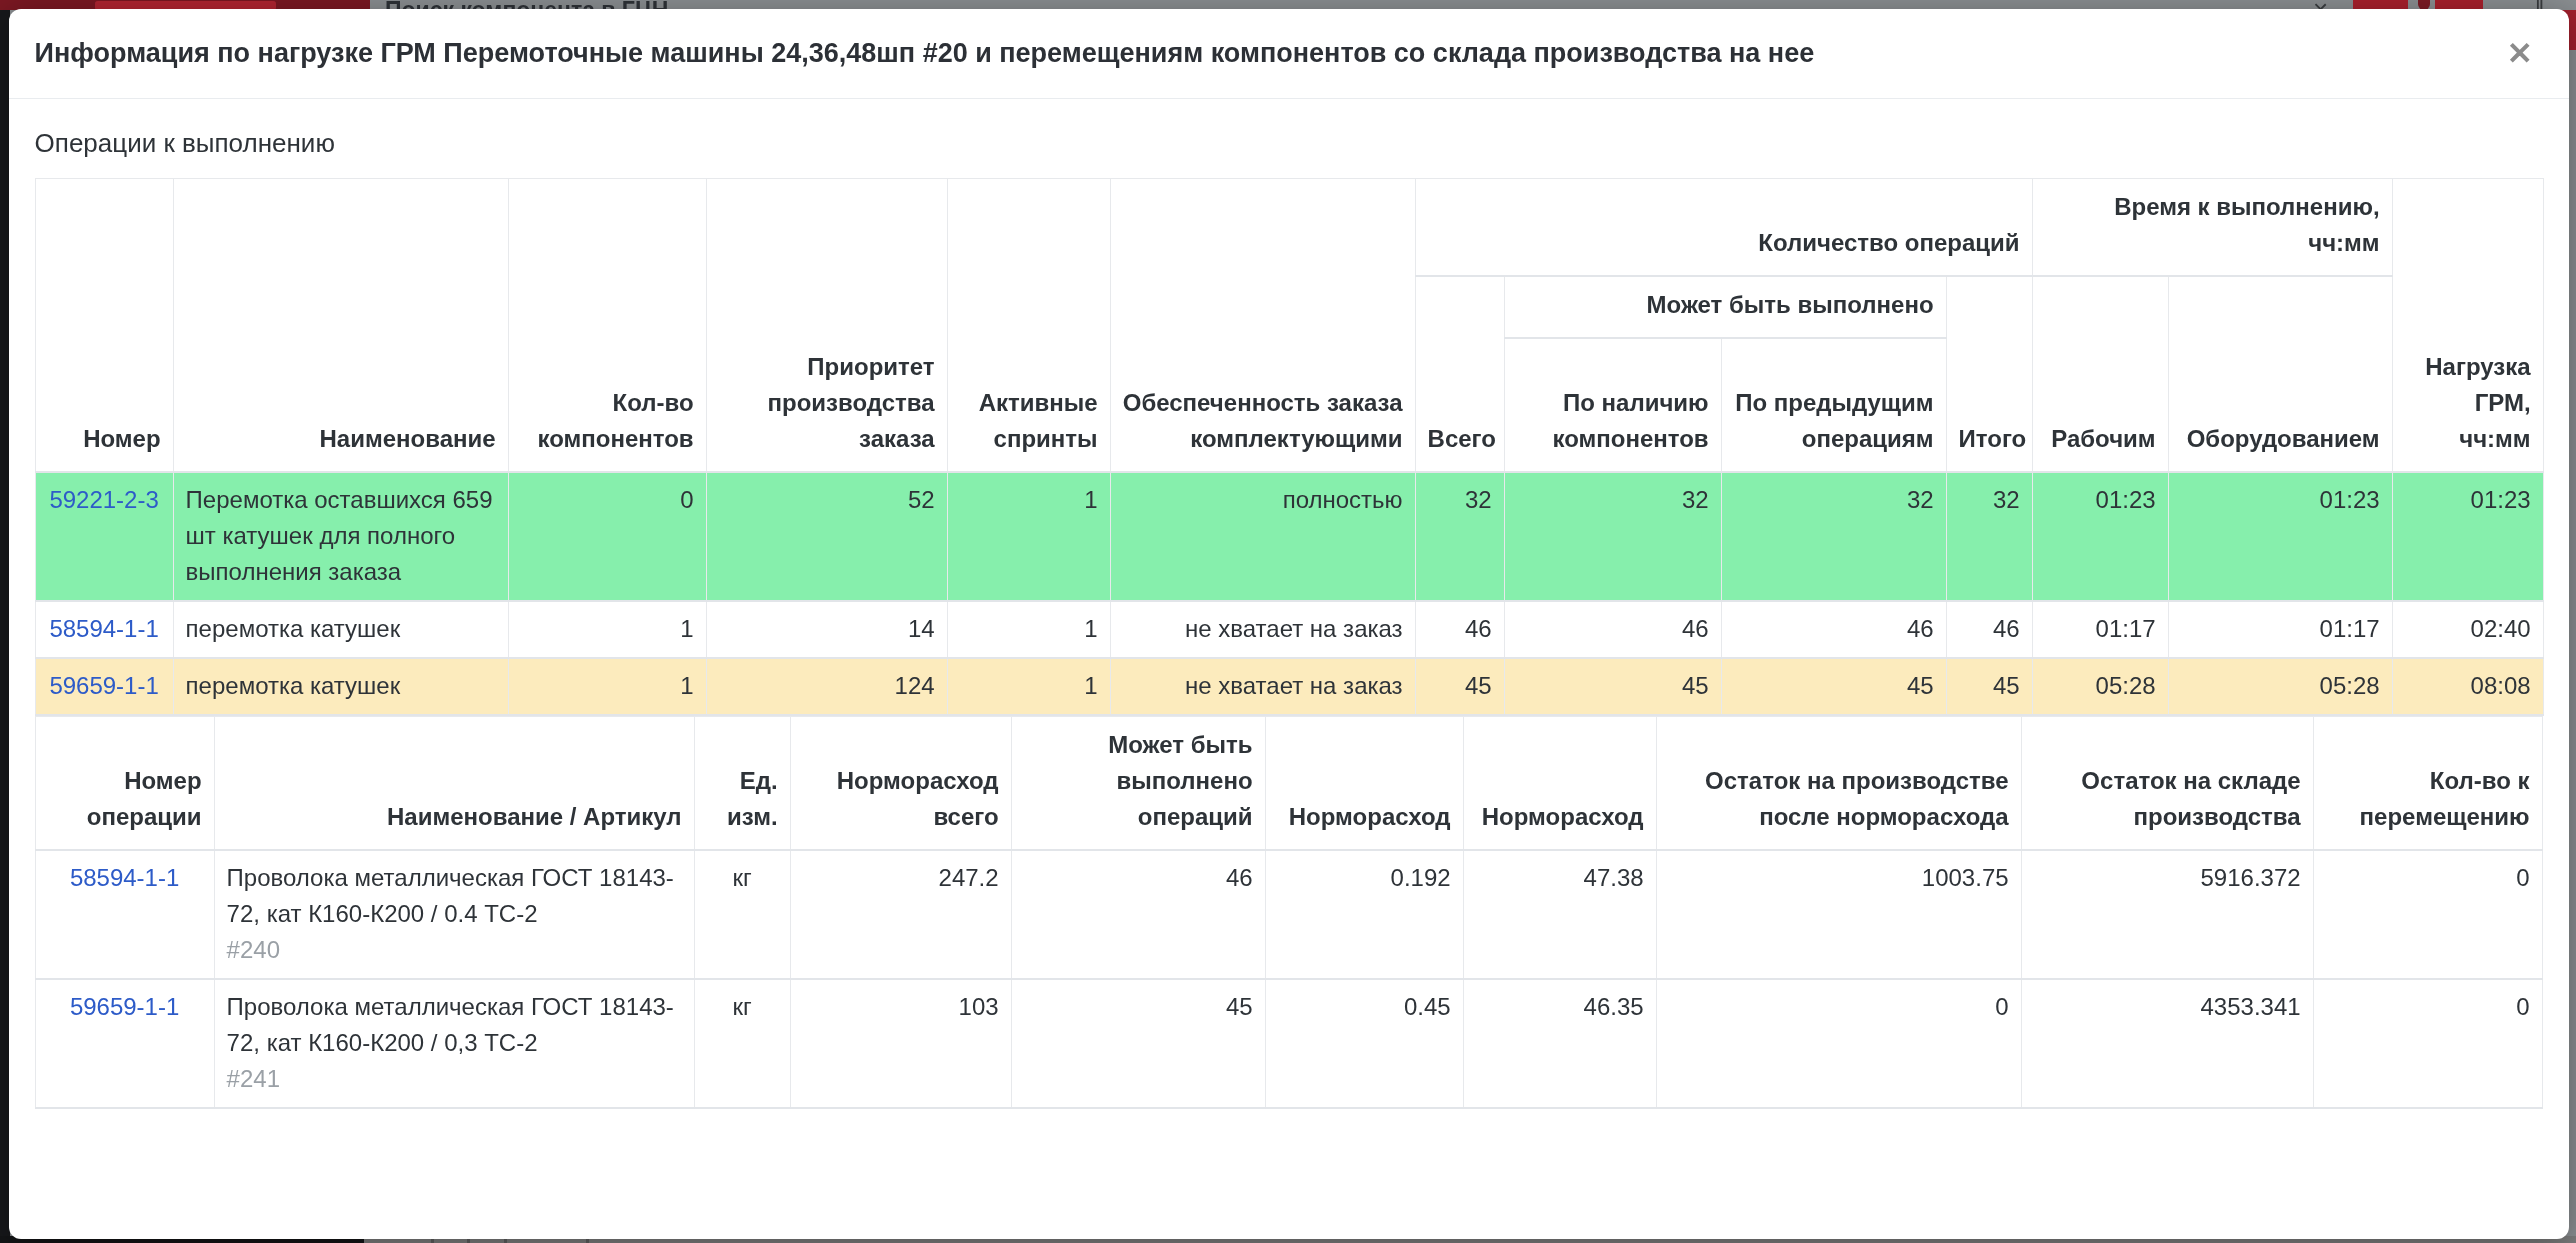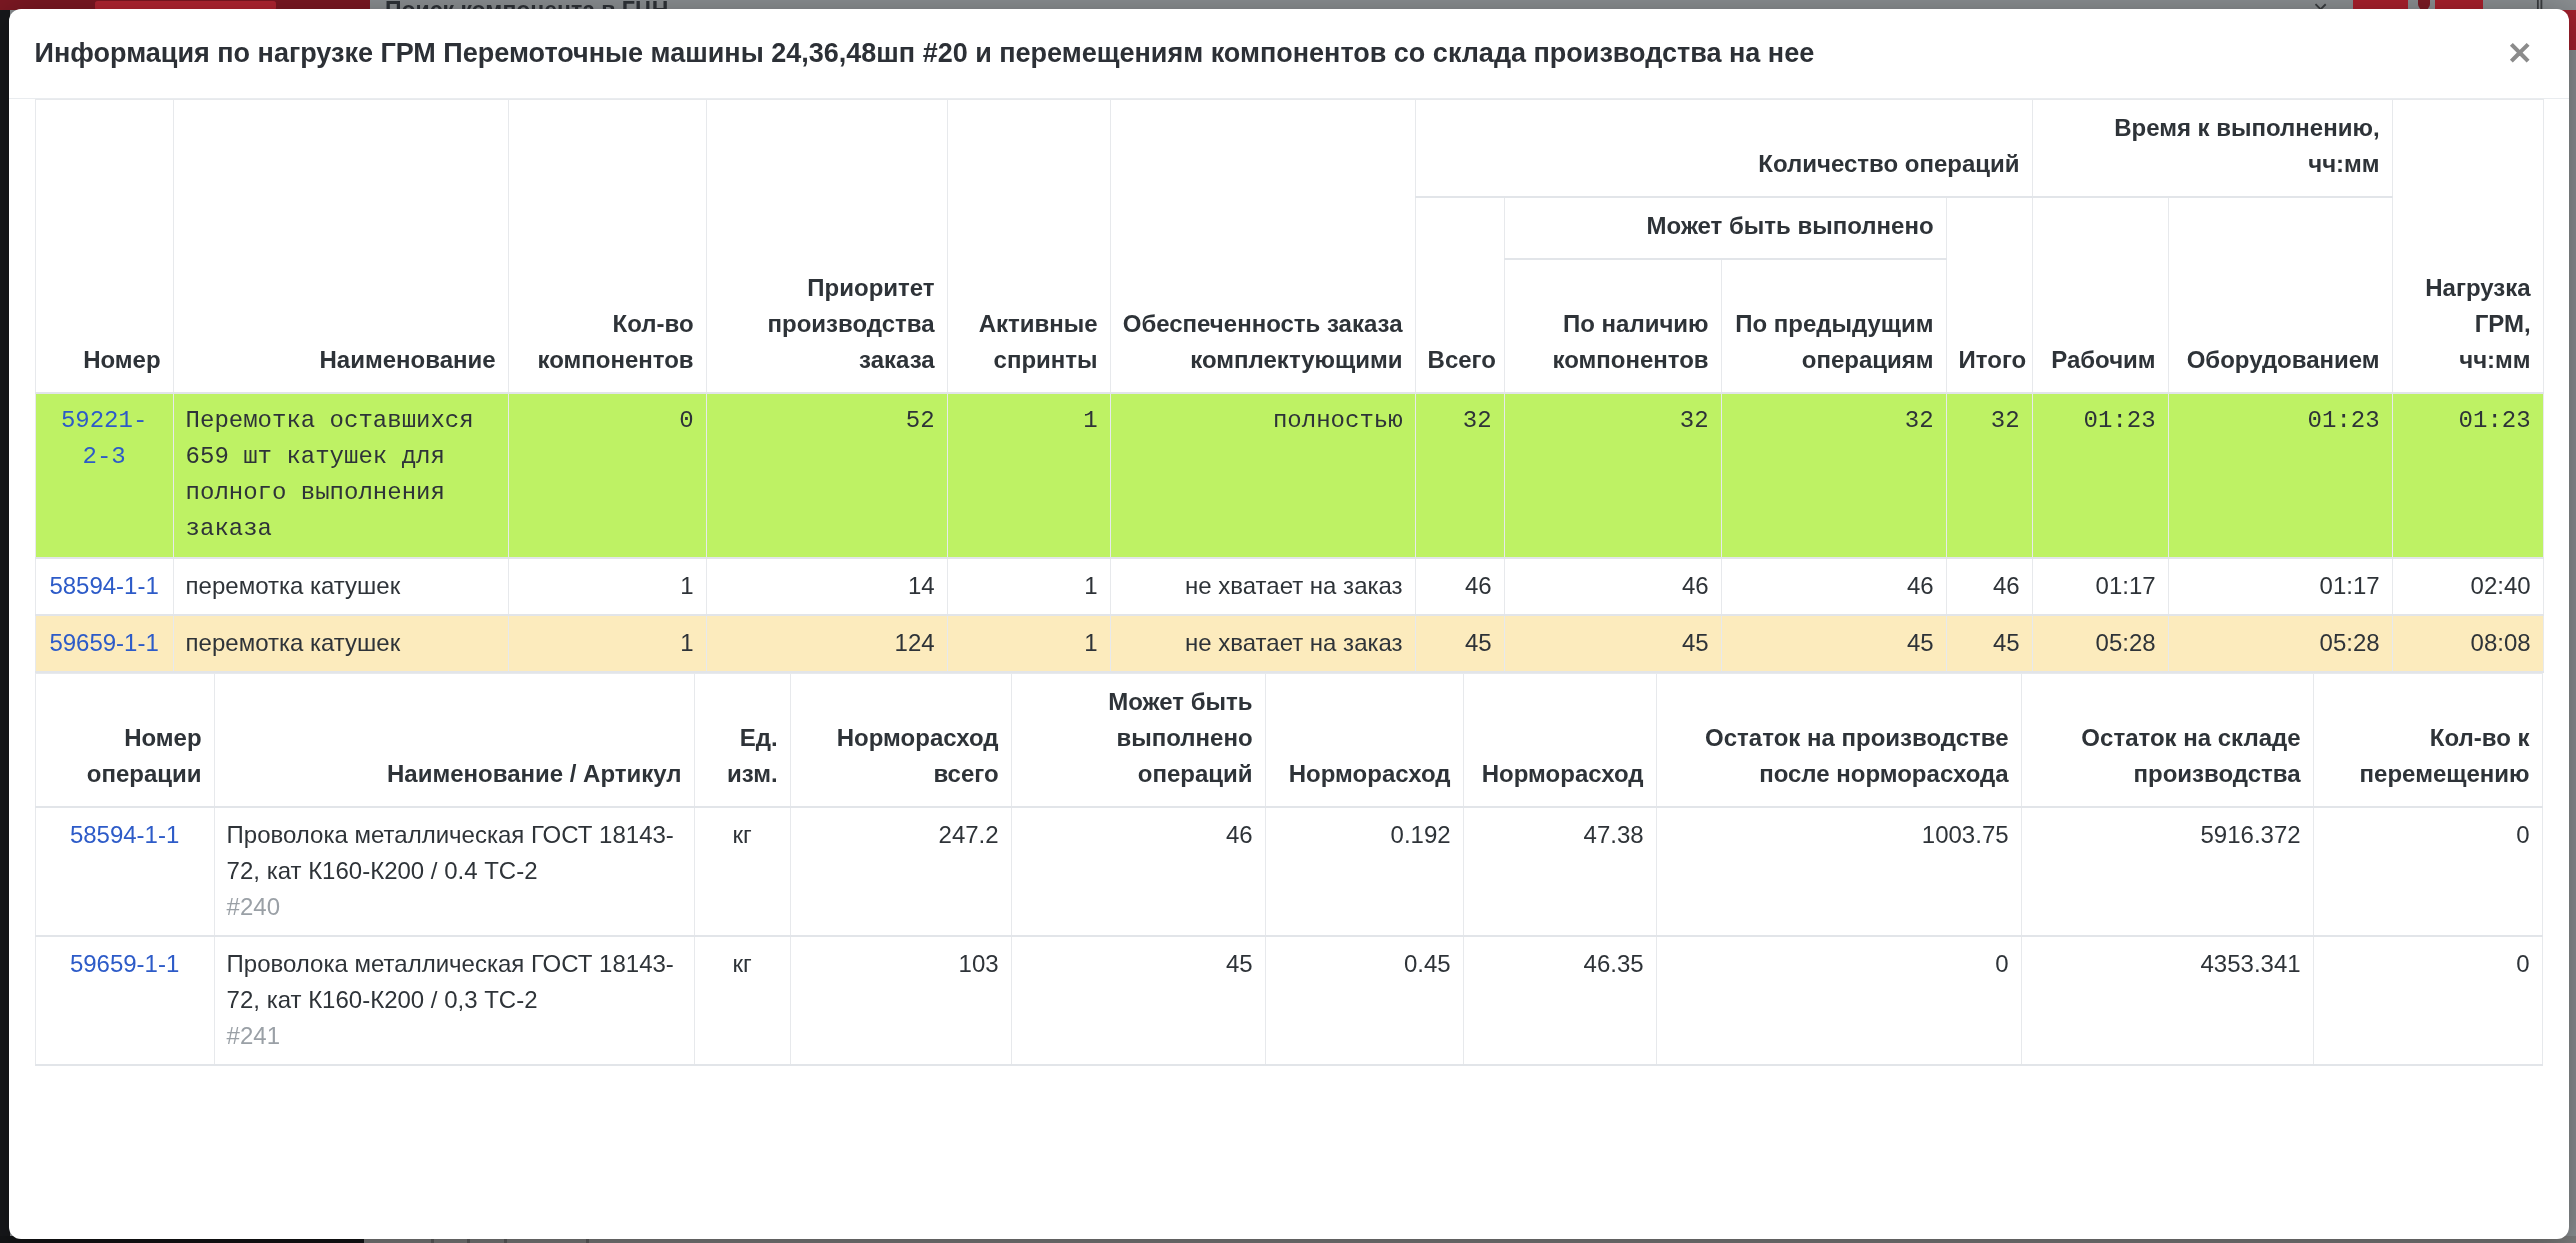--- a/index.html
+++ b/index.html
@@ -58,21 +58,21 @@
   }
   .tbl td{
     vertical-align:top;padding:9.5px 12px;line-height:1.5;
     border-right:1.7px solid #e7e9ec;border-bottom:2.6px solid #e2e5e9;
     overflow:hidden;word-wrap:break-word;
   }
   tr.h1{height:93px;} tr.h2{height:55px;} tr.h3{height:134px;}
   tr.th2{height:129px;}
   .num{text-align:right;}
   .center{text-align:center;}
-  .tbl tr.striped td{background:#bef264;font-family:Liberation Mono, monospace;}
+  .tbl tr.striped td{background:#86efac;}
   .tbl tr.selected td{background:#fcebbd;}
   a.lnk{color:#2d5bc8;text-decoration:none;cursor:pointer;}
   .muted{color:#9aa0a6;}
   .w-narrow{display:inline-block;max-width:284px;}
 </style>
 </head>
 <body>
 
 <div class="bg-left"></div>
 <div class="bg-top-right-red"></div>
@@ -95,20 +95,21 @@
 </div>
 
 <div class="modal">
   <div class="modal-header">
     <div class="modal-title">Информация по нагрузке ГРМ Перемоточные машины 24,36,48шп #20 и перемещениям компонентов со склада производства на нее</div>
     <button class="close-btn">✕</button>
   </div>
 
   <div class="modal-body">
 
+    <div class="section-heading">Операции к выполнению</div>
 
     <table class="tbl">
       <colgroup>
         <col style="width:138px">
           <col style="width:335px">
           <col style="width:198px">
         <col style="width:241px">
           <col style="width:163px">
           <col style="width:305px">
         <col style="width:89px">

